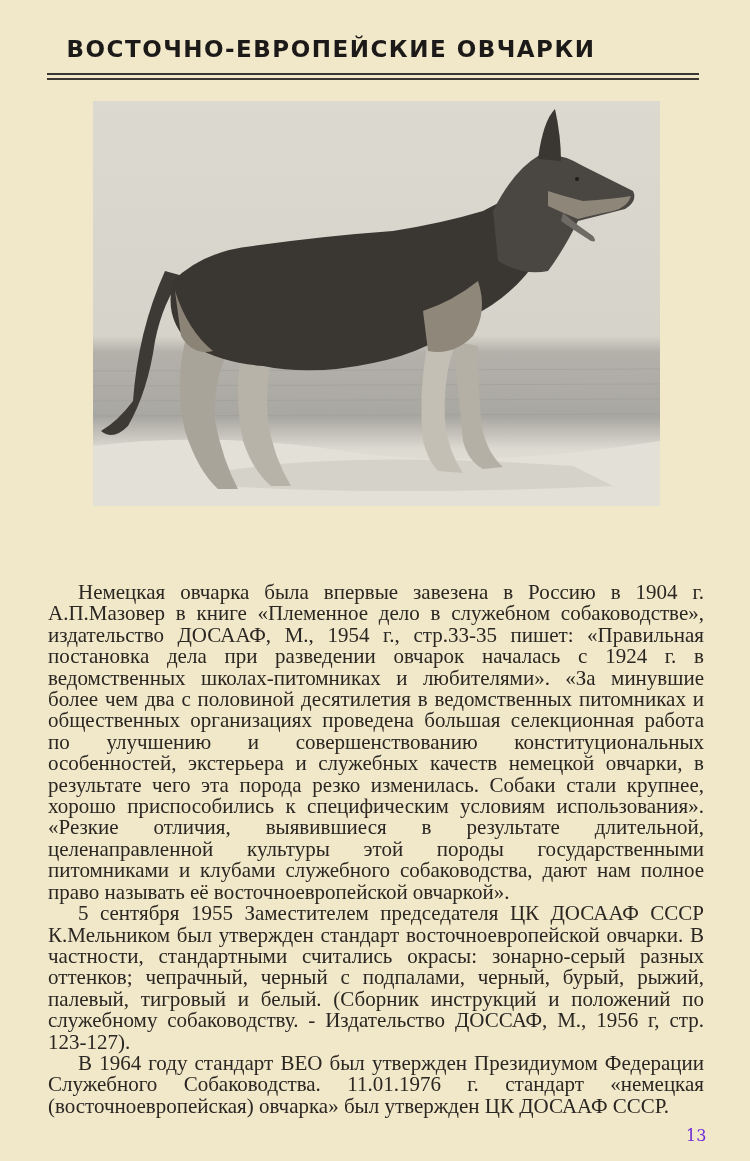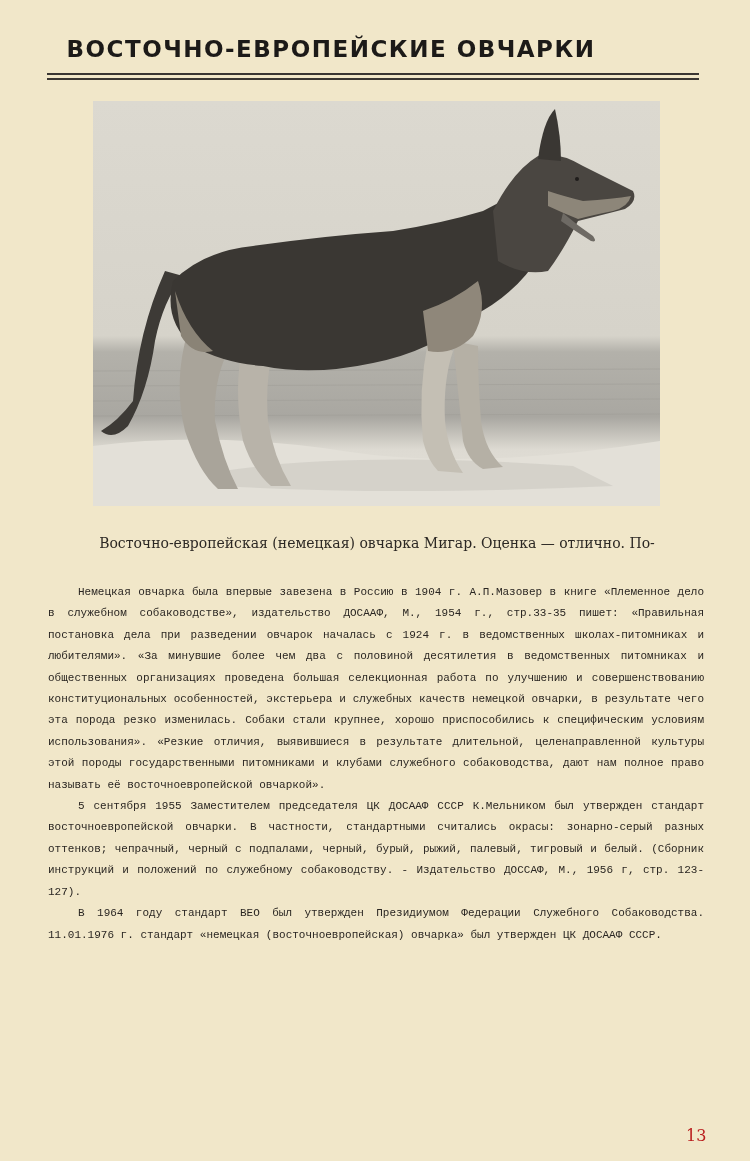--- a/index.html
+++ b/index.html
@@ -27,27 +27,27 @@
       overflow: hidden;
     }
     .photo svg { position: absolute; left: 0; top: 0; }
     .caption {
       position: absolute; top: 534px; left: 92px; width: 570px;
       font-size: 14px; line-height: 18px; text-align: center;
       font-family: "DejaVu Serif", serif; color: #2c2824;
     }
     .body-text {
       position: absolute; top: 582px; left: 48px; width: 656px;
-      font-size: 11px; line-height: 21.4px; text-align: justify;
-      font-family: Liberation Mono, monospace;
+      font-size: 21px; line-height: 21.4px; text-align: justify;
+      font-family: Liberation Serif, serif;
     }
     .body-text p { margin: 0; text-indent: 30px; }
     .page-num {
       position: absolute; top: 1126px; left: 686px;
-      font-size: 16px; font-family: "DejaVu Serif", serif; color: #b91c1c;
+      font-size: 16px; font-family: "DejaVu Serif", serif; color: #6d28d9;
     }
   </style>
 </head>
 <body>
 
 <div class="title">ВОСТОЧНО-ЕВРОПЕЙСКИЕ ОВЧАРКИ</div>
 <div class="rule r1"></div>
 <div class="rule r2"></div>
 
 <div class="photo" title="Black-and-white photo of a standing East European Shepherd dog in profile, facing right, on a sandy shore with sea in background">
@@ -80,21 +80,20 @@
     <path d="M455 90 Q470 95 490 100 Q520 98 538 95 Q535 106 520 110 Q500 114 485 118 Q470 112 455 105 Z" fill="#8d8679"></path>
 
     <path d="M445 58 Q450 20 462 8 Q468 35 468 60 Z" fill="#3a3733"></path>
 
     <path d="M470 112 Q485 125 500 135 Q505 142 498 140 Q482 130 468 120 Z" fill="#6e6a64"></path>
     <circle cx="484" cy="78" r="2" fill="#1f1d1b"></circle>
   </svg>
 </div>
 
 <div class="caption">
-  <div>Восточно-европейская (немецкая) овчарка Мигар.  Оценка — отлично.  По-</div>
 </div>
 
 <div class="body-text">
   <p>Немецкая овчарка была впервые завезена в Россию в 1904 г. А.П.Мазовер в книге «Племенное дело в служебном собаководстве», издательство ДОСААФ, М., 1954 г., стр.33-35 пишет: «Правильная постановка дела при разведении овчарок началась с 1924 г. в ведомственных школах-питомниках и любителями». «За минувшие более чем два с половиной десятилетия в ведомственных питомниках и общественных организациях проведена большая селекционная работа по улучшению и совершенствованию конституциональных особенностей, экстерьера и служебных качеств немецкой овчарки, в результате чего эта порода резко изменилась. Собаки стали крупнее, хорошо приспособились к специфическим условиям использования». «Резкие отличия, выявившиеся в результате длительной, целенаправленной культуры этой породы государственными питомниками и клубами служебного собаководства, дают нам полное право называть её восточноевропейской овчаркой».</p>
   <p>5 сентября 1955 Заместителем председателя ЦК ДОСААФ СССР К.Мельником был утвержден стандарт восточноевропейской овчарки. В частности, стандартными считались окрасы: зонарно-серый разных оттенков; чепрачный, черный с подпалами, черный, бурый, рыжий, палевый, тигровый и белый. (Сборник инструкций и положений по служебному собаководству. - Издательство ДОССАФ, М., 1956 г, стр. 123-127).</p>
   <p>В 1964 году стандарт ВЕО был утвержден Президиумом Федерации Служебного Собаководства. 11.01.1976 г. стандарт «немецкая (восточноевропейская) овчарка» был утвержден ЦК ДОСААФ СССР.</p>
 </div>
 
 <div class="page-num">13</div>
 

